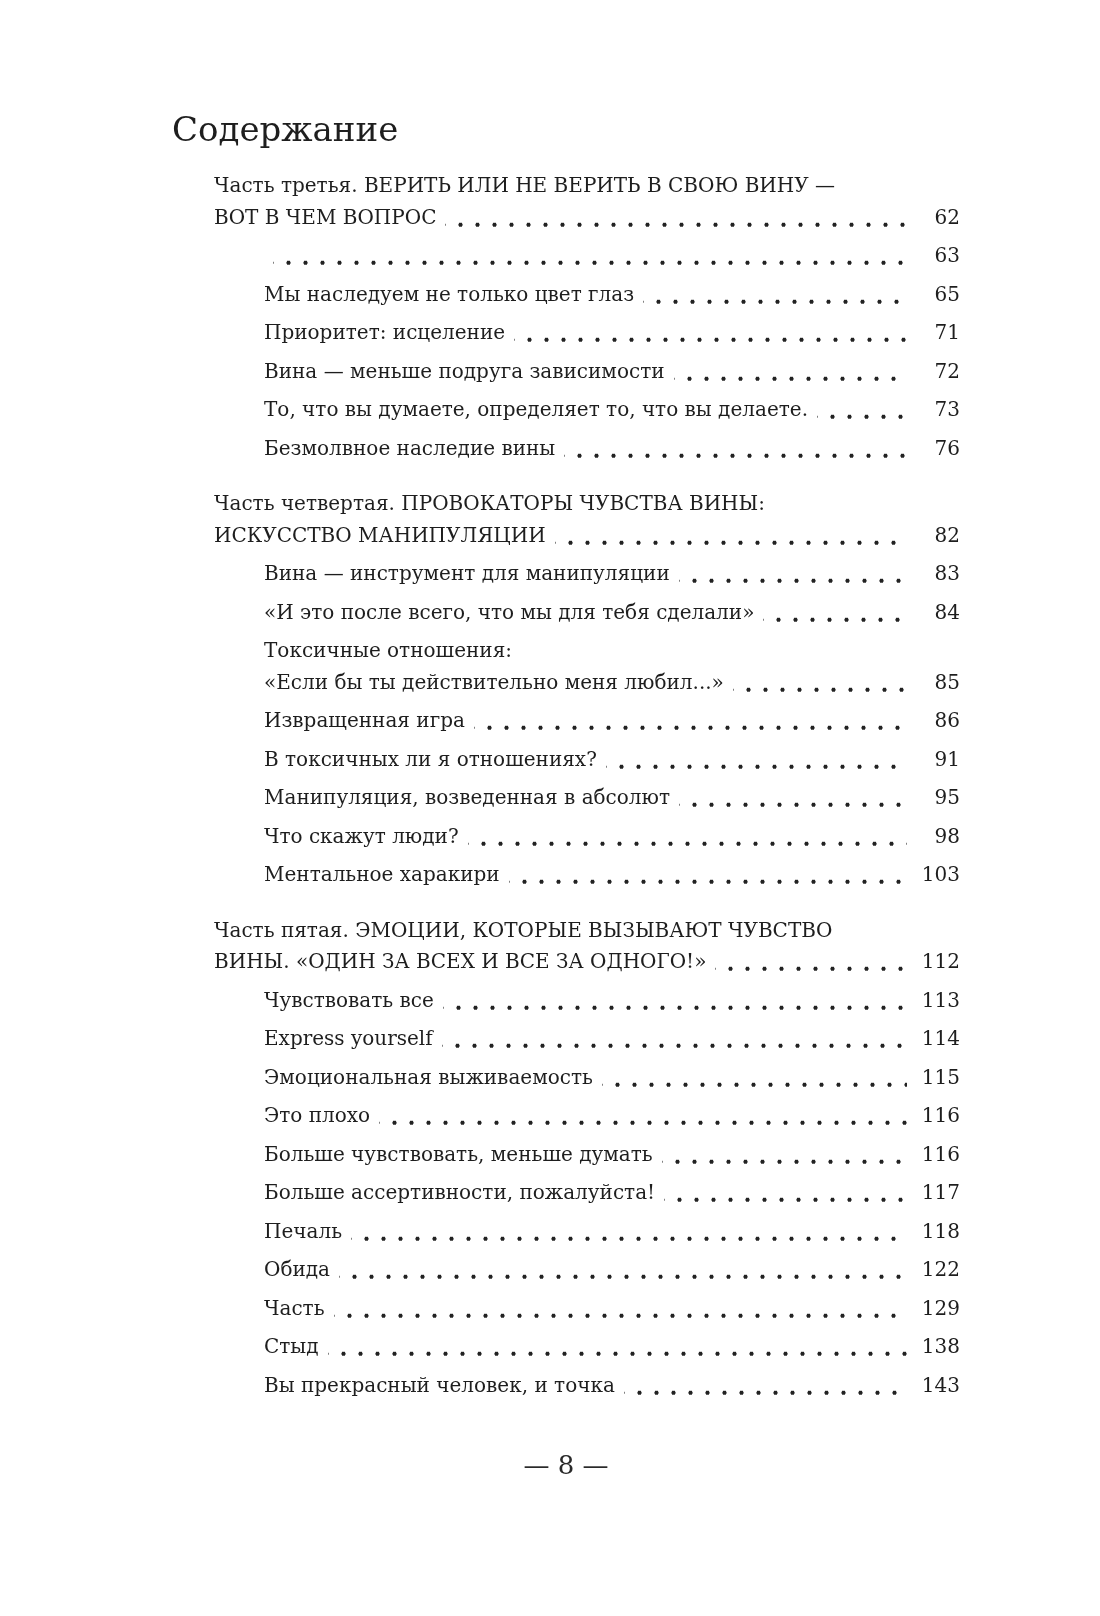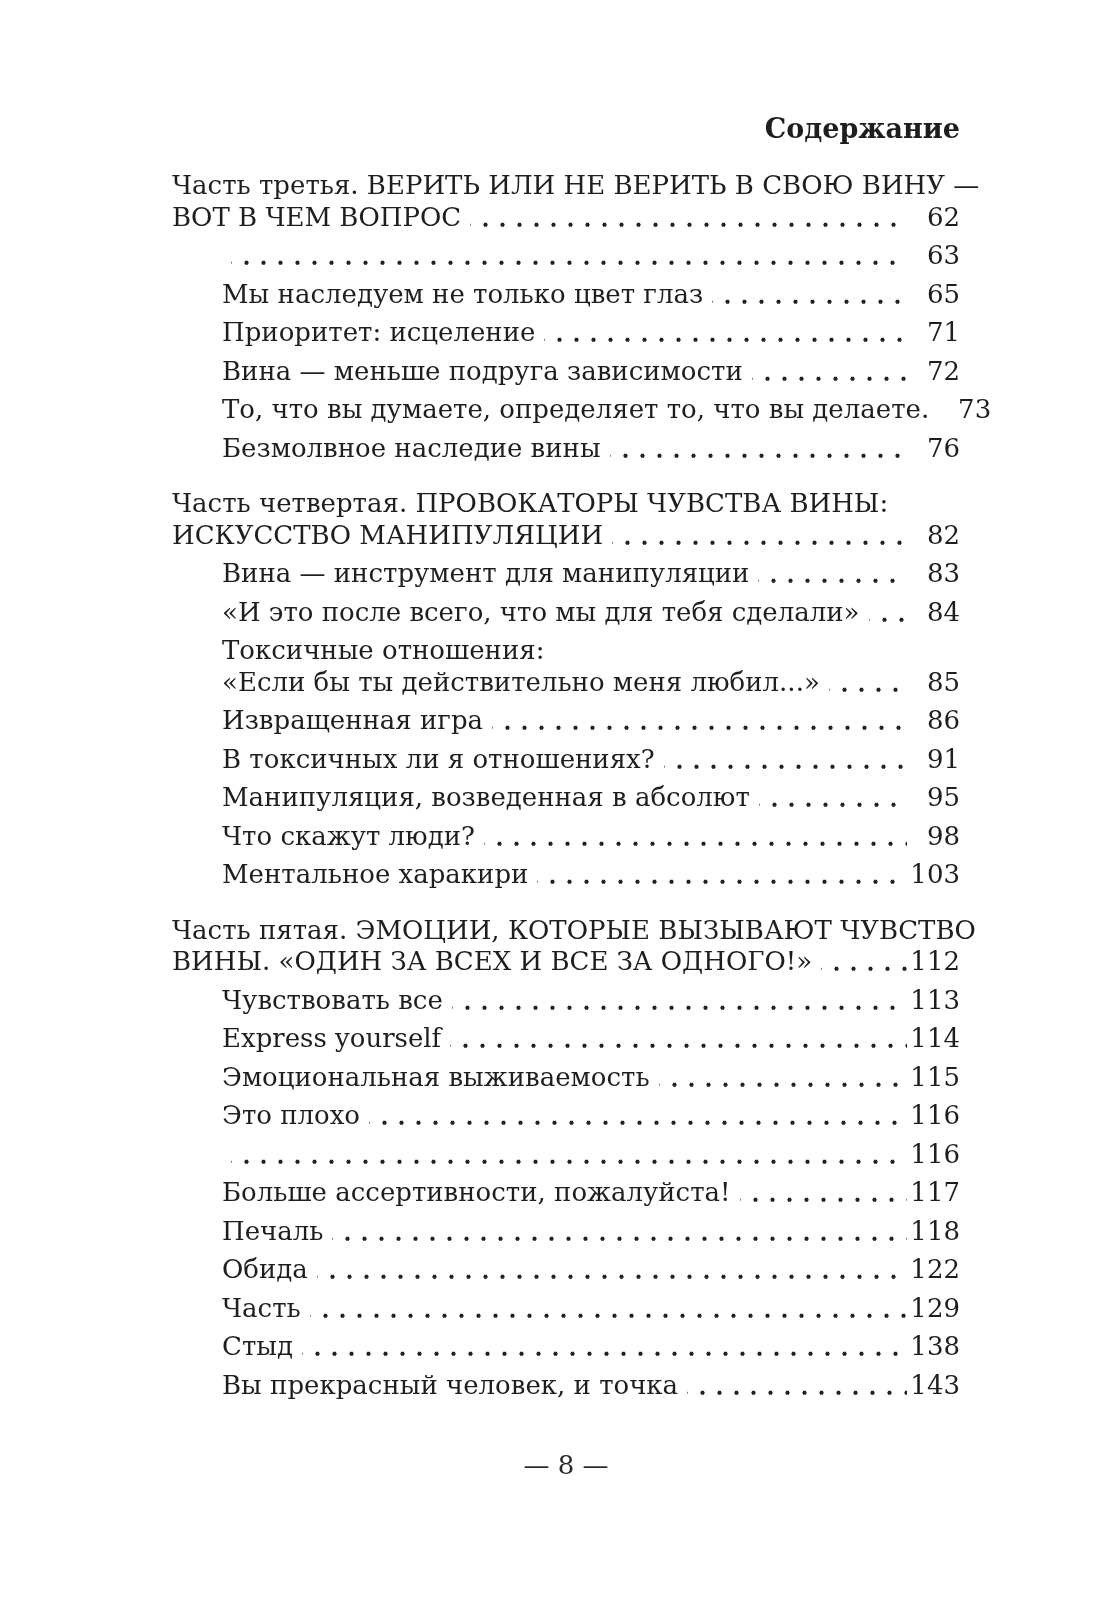--- a/index.html
+++ b/index.html
@@ -16,43 +16,44 @@
   }
   .page {
     position: relative;
     width: 1100px;
     height: 1616px;
     box-sizing: border-box;
     padding: 112px 140px 0 172px;
     background: #ffffff;
   }
   .toc-title {
-    font-size: 27px;
-    font-weight: bold;
-    text-align: right;
+    font-size: 34px;
+    font-weight: normal;
+    text-align: left;
     margin: 0 0 22px 0;
     line-height: 34px;
   }
   .toc-list {
     width: 100%;
   }
   .entry {
     margin: 0 0 7px 0;
   }
   .entry.part {
     margin-top: 24px;
   }
   .entry.sub {
     padding-left: 50px;
   }
   .entry .line,
   .entry .row {
-    font-size: 26px;
+    font-size: 20px;
     line-height: 31.5px;
     white-space: nowrap;
+    margin-left: 42px;
   }
   .entry .row {
     display: flex;
     align-items: stretch;
   }
   .entry .t {
     flex: 0 0 auto;
     text-align: right;
   }
   .entry .dots {
@@ -231,20 +232,21 @@
   </div>
       <div class="entry sub">
     <div class="row">
       <span class="t">Это плохо</span>
       <span class="dots"></span>
       <span class="pg">116</span>
     </div>
   </div>
       <div class="entry sub">
     <div class="row">
+      <span class="t">Больше чувствовать, меньше думать</span>
       <span class="dots"></span>
       <span class="pg">116</span>
     </div>
   </div>
       <div class="entry sub">
     <div class="row">
       <span class="t">Больше ассертивности, пожалуйста!</span>
       <span class="dots"></span>
       <span class="pg">117</span>
     </div>

